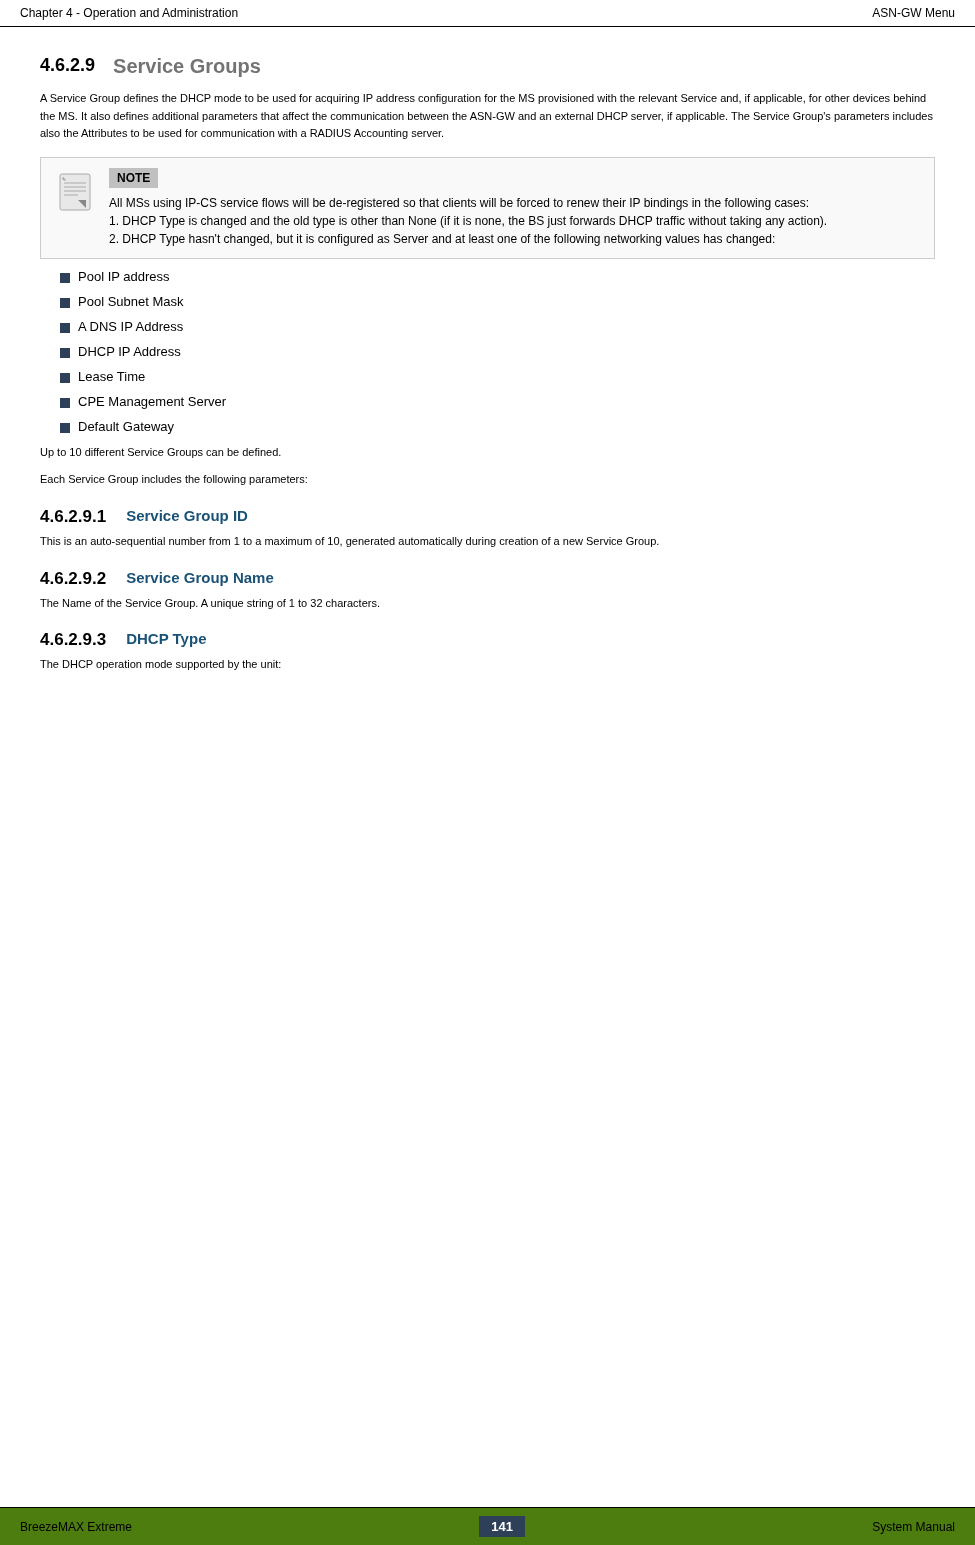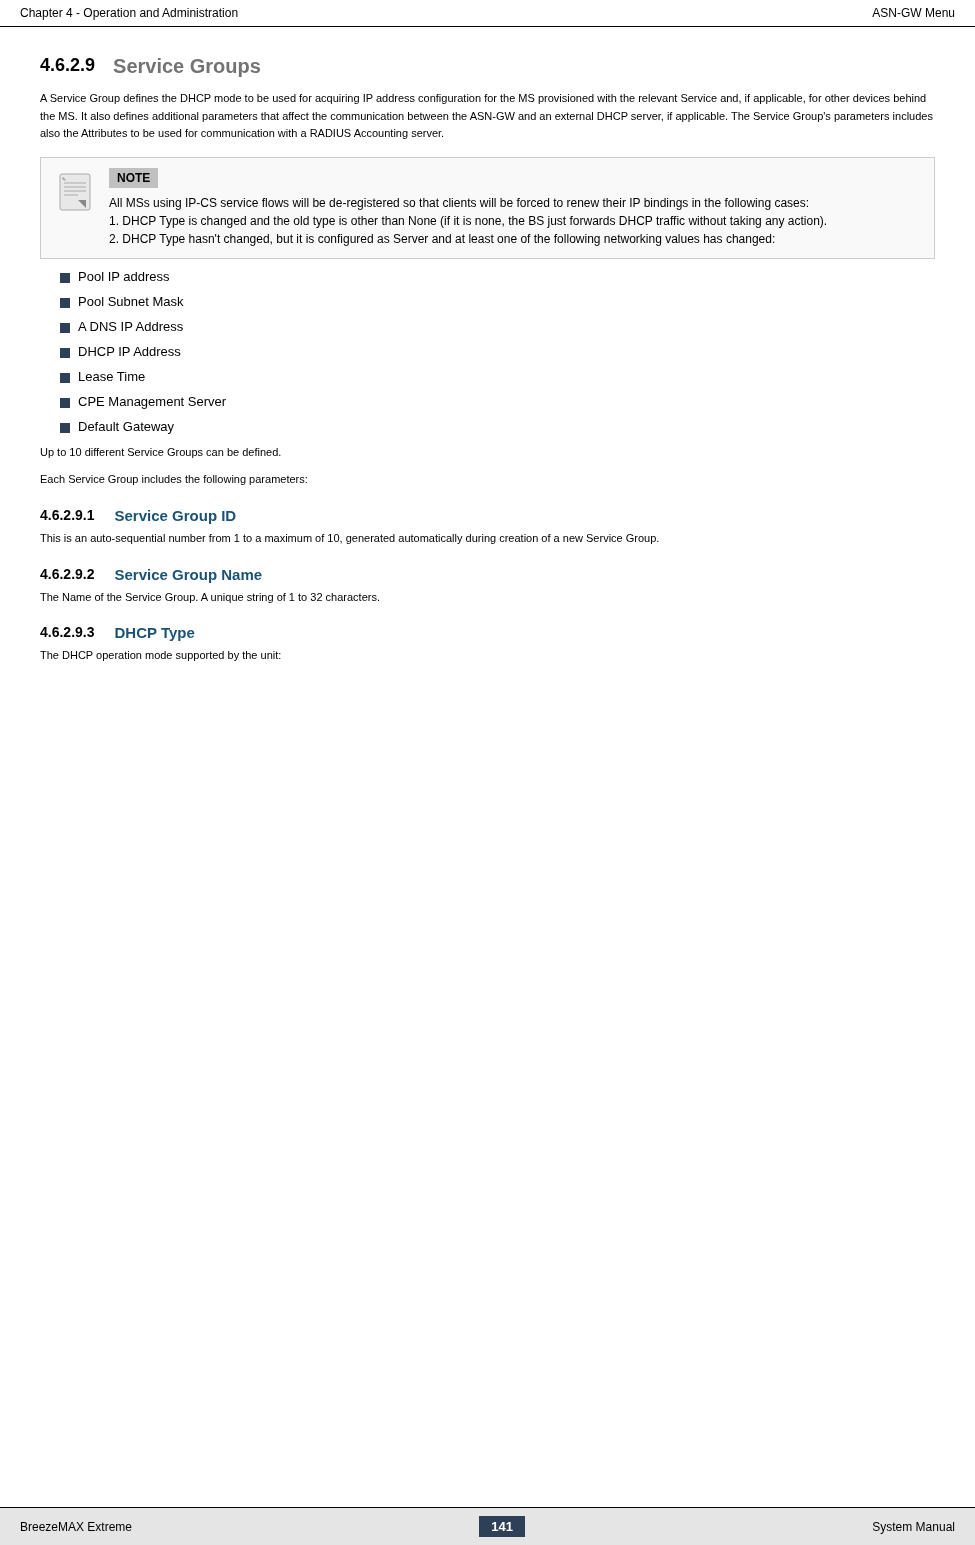--- a/index.html
+++ b/index.html
@@ -100,37 +100,37 @@
       display: flex;
       justify-content: space-between;
       align-items: center;
       padding: 8px 20px;
       border-top: 1px solid #000;
       margin-top: auto;
       font-size: 12px;
       position: fixed;
       bottom: 0;
       width: 975px;
-      background: #e5e5e5;
+      background: #4d7c0f;
     }
     .page-number-box {
       background: #2e4057;
       color: #fff;
       padding: 3px 12px;
       font-size: 13px;
       font-weight: bold;
     }
     .subsubsection-heading {
       display: flex;
       gap: 20px;
       margin-bottom: 6px;
       margin-top: 18px;
     }
     .subsubsection-number {
-      font-size: 14px;
+      font-size: 17px;
       font-weight: bold;
       color: #000;
       white-space: nowrap;
     }
     .subsubsection-title {
       font-size: 15px;
       font-weight: bold;
       color: #1a5276;
     }
   </style>

